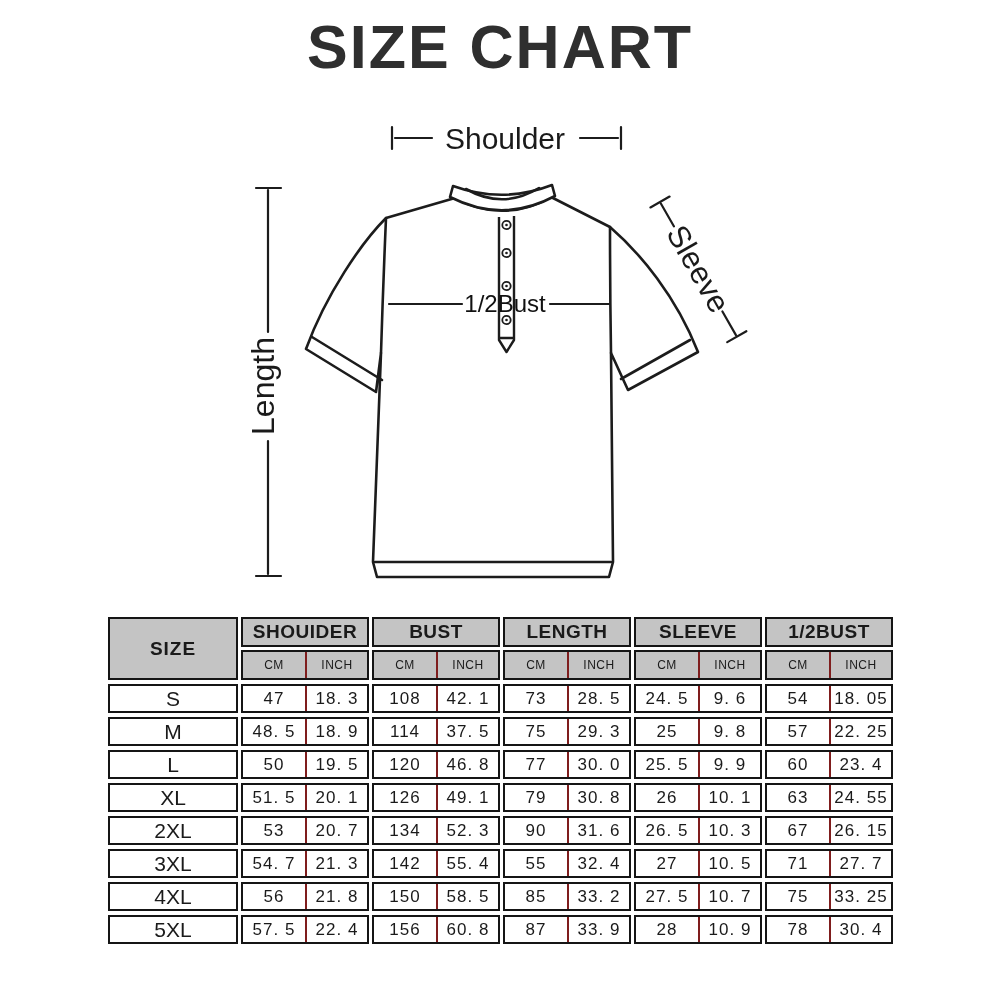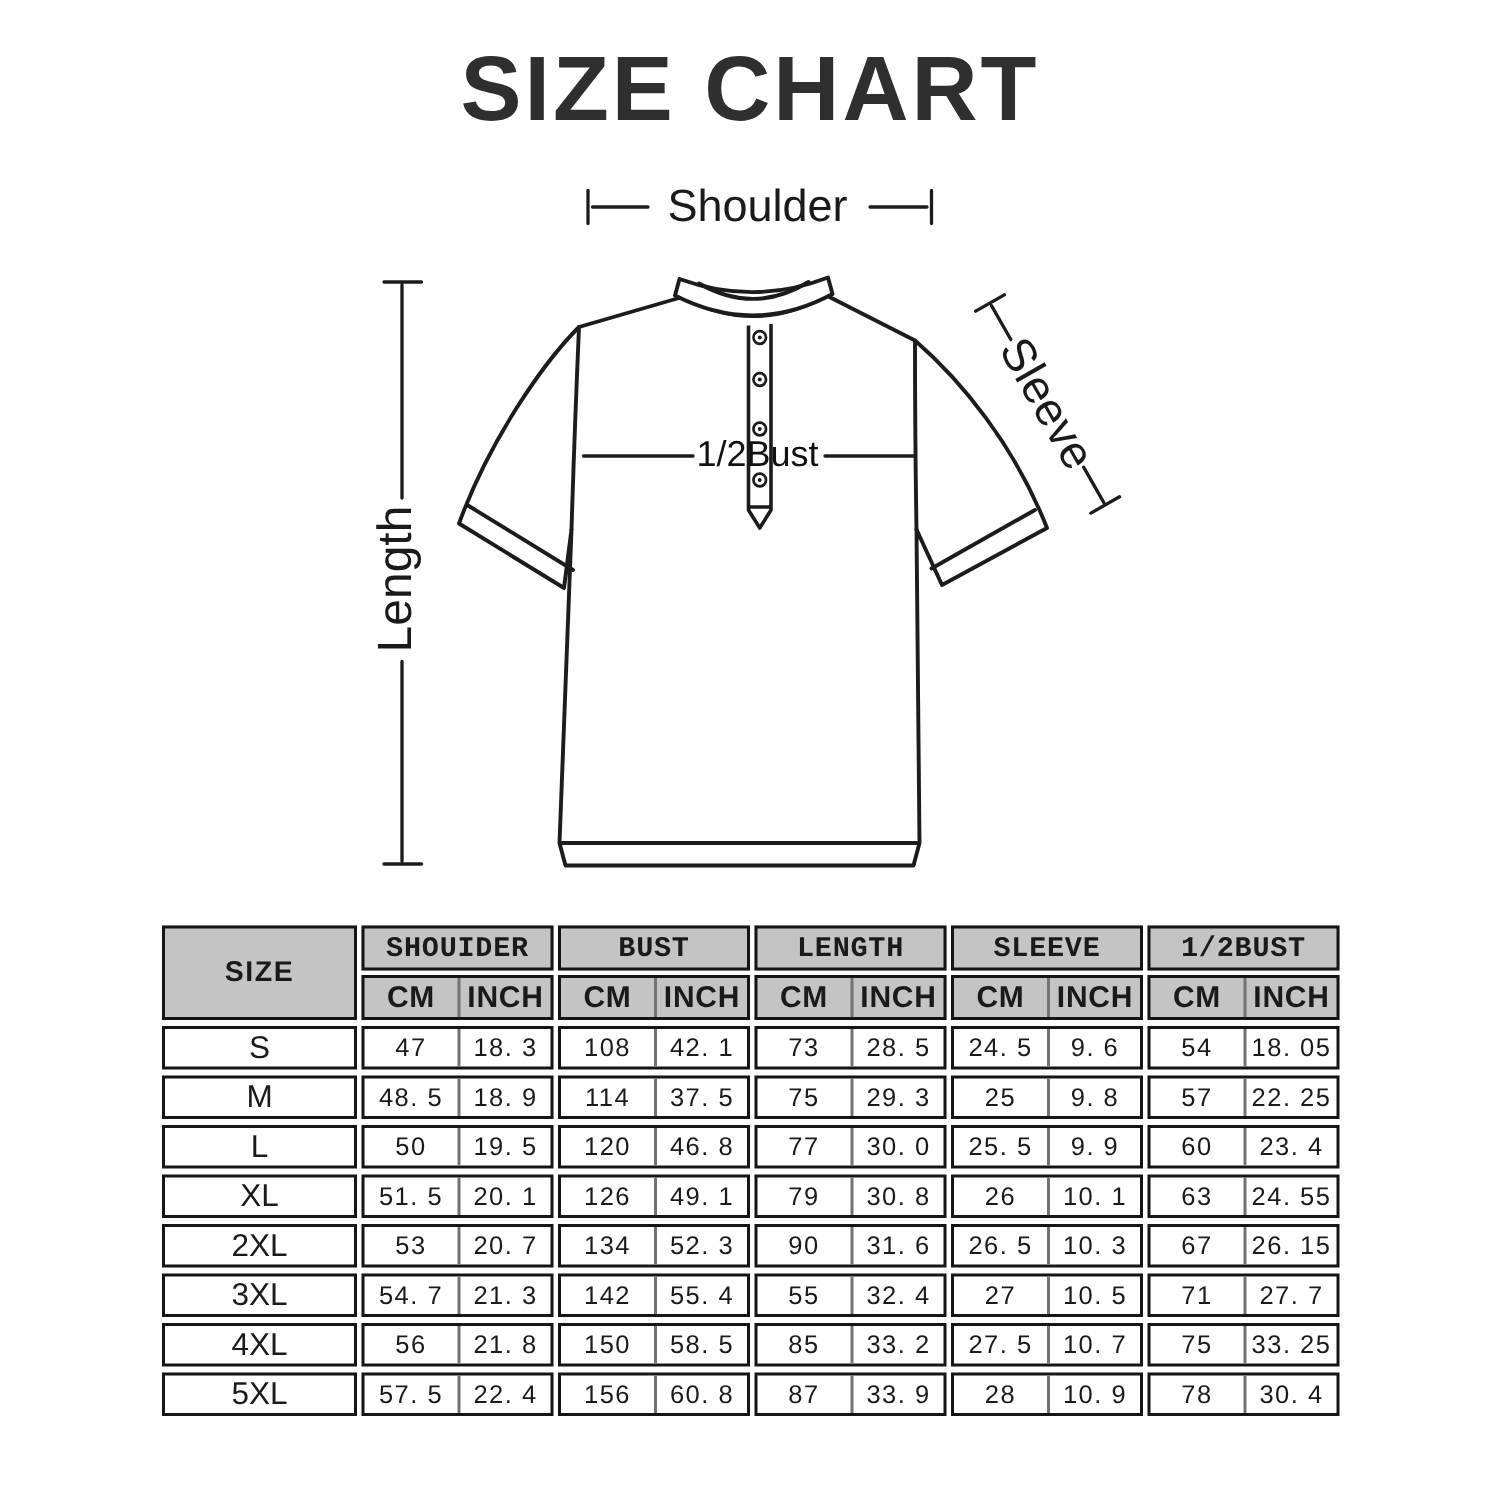--- a/index.html
+++ b/index.html
@@ -1,46 +1,46 @@
 <!DOCTYPE html>
 <html><head>
 <meta charset="utf-8">
 <style>
   html,body{margin:0;padding:0;background:#ffffff;}
   body{width:1000px;height:1000px;position:relative;font-family:"Liberation Sans",sans-serif;color:#1a1a1a;}
   .page{position:relative;width:1000px;height:1000px;background:#fff;overflow:hidden;}
 
   .title{
-    position:absolute;top:24px;left:0;width:1000px;text-align:center;
+    position:absolute;top:12px;left:0;width:1000px;text-align:center;
     font-size:61px;font-weight:900;letter-spacing:2px;color:#2f2f2f;
     font-family:"Liberation Sans",sans-serif;
   }
 
   .diagram-svg{position:absolute;top:95px;left:0;width:1000px;height:525px;}
 
   
   .size-table{position:absolute;top:617px;left:108px;width:790px;}
   .t-row{display:flex;margin-top:4px;}
   .t-header{display:flex;}
   .cell{
     box-sizing:border-box;border:2px solid #151515;background:#fff;
     display:flex;align-items:center;justify-content:center;
   }
   .hdr{background:#c4c4c4;font-weight:bold;}
   .size-col{width:130px;}
   .group{width:128px;margin-left:3px;padding:0;justify-content:space-between;}
   .group-col{display:flex;flex-direction:column;margin-left:3px;width:128px;}
-  .group-col .label{height:30px;font-size:19px;letter-spacing:.5px;font-family:Liberation Mono, monospace;}
+  .group-col .label{height:30px;font-size:19px;letter-spacing:.5px;}
   .group-col .units{height:30px;margin-top:3px;display:flex;padding:0;}
   .half{
     box-sizing:border-box;width:50%;height:100%;
     display:flex;align-items:center;justify-content:center;
   }
-  .half + .half{border-left:2px solid #737373;}
-  .units .half{font-size:20px;font-weight:bold;letter-spacing:.5px;}
+  .half + .half{border-left:2px solid #7f1d1d;}
+  .units .half{font-size:12px;font-weight:normal;letter-spacing:.5px;}
   .hdr.size-col{height:63px;font-size:19px;letter-spacing:1px;}
   .t-row .size-col{height:29px;font-size:21px;}
   .t-row .group{height:29px;display:flex;}
   .t-row .half{font-size:17px;letter-spacing:1px;white-space:pre;}
 </style>
 </head>
 <body>
 
 <div class="page">
 

